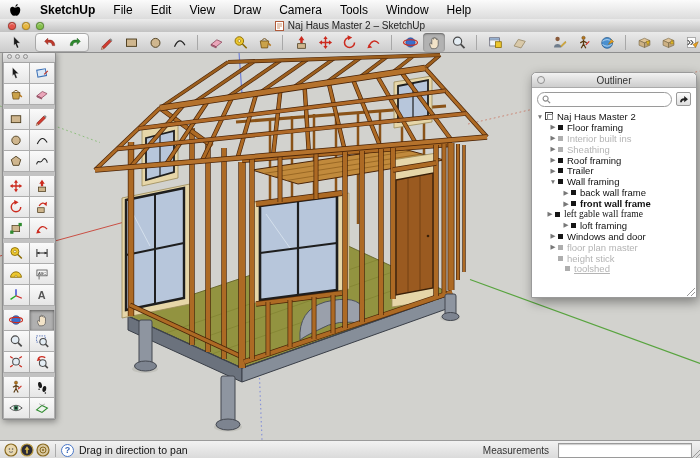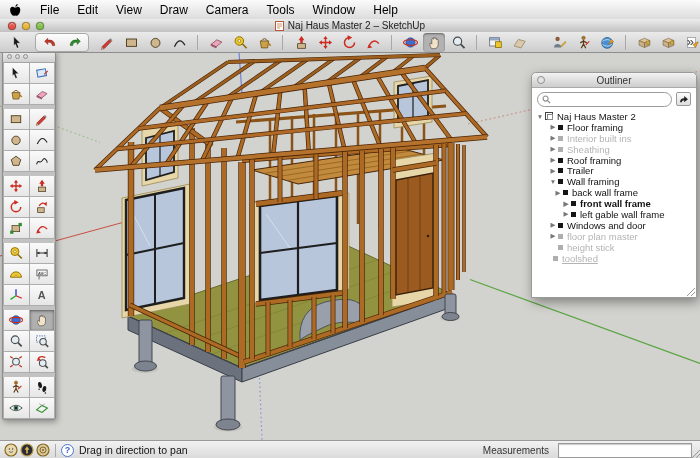--- a/index.html
+++ b/index.html
@@ -259,20 +259,21 @@
 <div id="screen">
 
   <div id="menubar">
     <span class="apple">
       <svg width="12" height="14" viewBox="0 0 13 15">
           <path d="M6.9 4 C6.9 2.4 8 1.2 9.4 1 C9.5 2.5 8.4 3.8 6.9 4 Z" fill="#000"></path>
           <path d="M8.2 4.4 C10.2 3.2 12.2 4.6 12.2 7.3 C12.2 10.4 10.2 13.7 8.4 13.7 C7.8 13.7 7.4 13.4 6.7 13.4 C6 13.4 5.6 13.7 5 13.7 C3.2 13.7 1.2 10.4 1.2 7.3 C1.2 4.6 3.2 3.2 5.2 4.4 C5.8 4.8 6.5 4.8 6.7 4.8 C6.9 4.8 7.6 4.8 8.2 4.4 Z" fill="#000"></path>
         </svg>
     </span>
     <span id="menu-items" style="display:flex">
+        <span class="mi app">SketchUp</span>
         <span class="mi">File</span>
         <span class="mi">Edit</span>
         <span class="mi">View</span>
         <span class="mi">Draw</span>
         <span class="mi">Camera</span>
         <span class="mi">Tools</span>
         <span class="mi">Window</span>
         <span class="mi">Help</span>
       </span>
   </div>
@@ -904,51 +905,56 @@
         <div class="tree-row" style="padding-left: 17px;">
           <span class="exp">▶</span>
           <span class="sq"></span>
           <span class="lbl">Trailer</span>
         </div>
         <div class="tree-row" style="padding-left: 17px;">
           <span class="exp">▼</span>
           <span class="sq"></span>
           <span class="lbl">Wall framing</span>
         </div>
-        <div class="tree-row" style="padding-left: 22px;">
+        <div class="tree-row" style="padding-left: 30px;">
           <span class="exp">▶</span>
           <span class="sq"></span>
           <span class="lbl">back wall frame</span>
         </div>
         <div class="tree-row" style="padding-left: 30px; font-weight: bold;">
           <span class="exp">▶</span>
           <span class="sq"></span>
           <span class="lbl">front wall frame</span>
         </div>
+        <div class="tree-row" style="padding-left: 14px; font-family: Liberation Serif, serif;">
+          <span class="exp">▶</span>
+          <span class="sq"></span>
+          <span class="lbl">left gable wall frame</span>
+        </div>
         <div class="tree-row" style="padding-left: 30px;">
           <span class="exp">▶</span>
           <span class="sq"></span>
-          <span class="lbl">left gable wall frame</span>
+          <span class="lbl">loft framing</span>
         </div>
         <div class="tree-row" style="padding-left: 17px;">
           <span class="exp">▶</span>
           <span class="sq"></span>
           <span class="lbl">Windows and door</span>
         </div>
         <div class="tree-row dim" style="padding-left: 17px;">
           <span class="exp">▶</span>
           <span class="sq"></span>
           <span class="lbl">floor plan master</span>
         </div>
         <div class="tree-row dim" style="padding-left: 17px;">
           <span class="exp"></span>
           <span class="sq"></span>
           <span class="lbl">height stick</span>
         </div>
-        <div class="tree-row dim" style="padding-left: 12px; text-decoration: underline;">
+        <div class="tree-row dim" style="padding-left: 24px; text-decoration: underline;">
           <span class="exp"></span>
           <span class="sq"></span>
           <span class="lbl">toolshed</span>
         </div>
       </div>
     <div id="outliner-grip"></div>
   </div>
 
   <div id="statusbar">
     <div id="status-icons">

